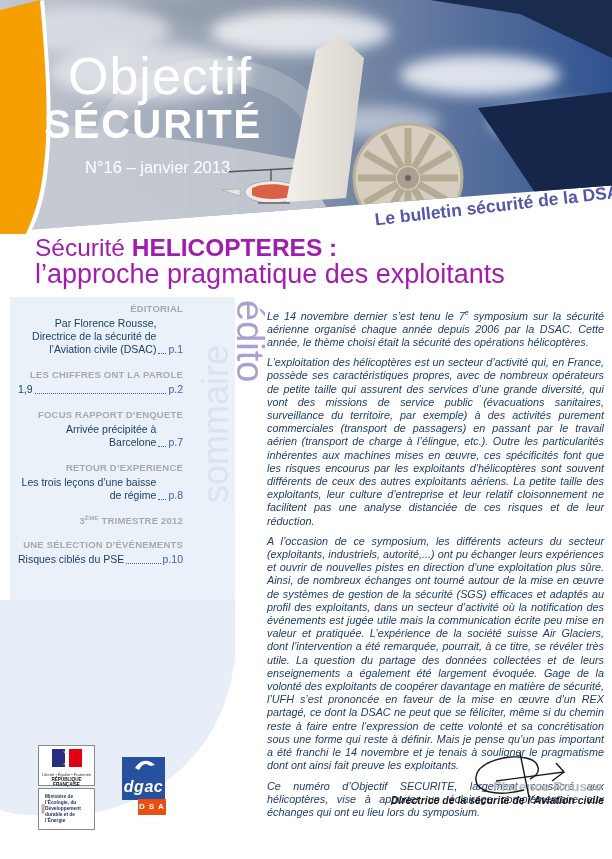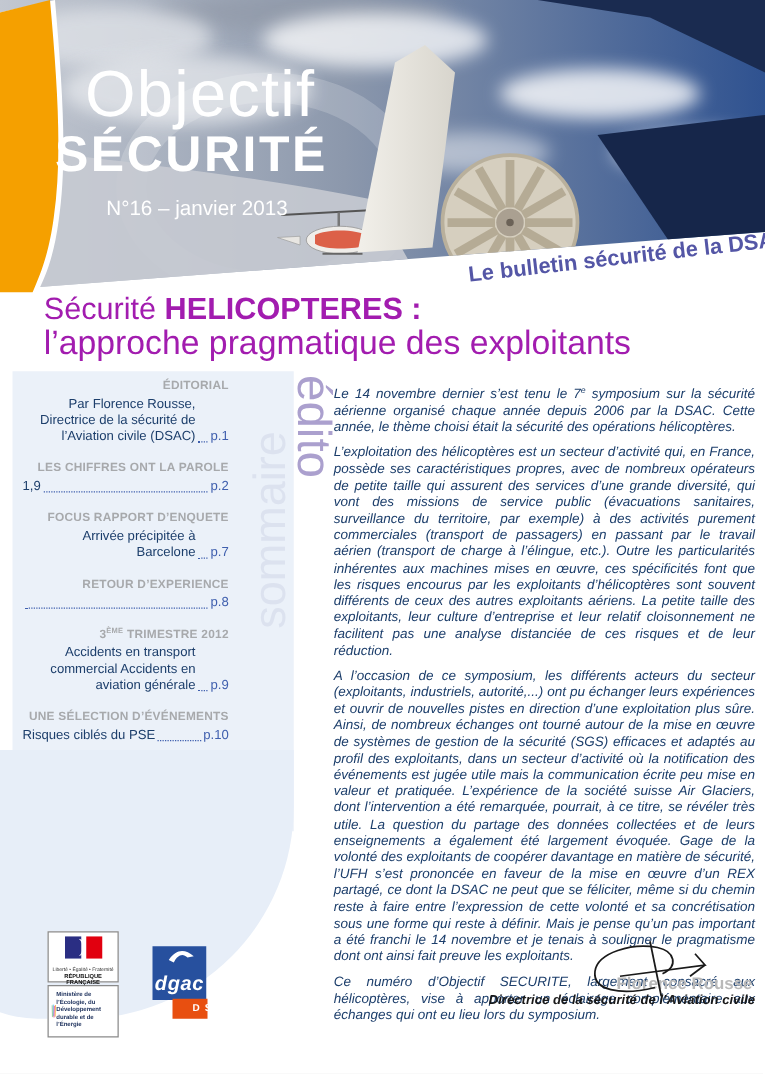--- a/index.html
+++ b/index.html
@@ -61,21 +61,21 @@
   .min-top{height:41px;text-align:center;padding-top:3px;margin-bottom:2px;}
   .min-motto{font-size:4px;color:#333;margin-top:1px;}
   .min-rep{font-size:4.6px;font-weight:bold;color:#111;}
   .min-bottom{height:42px;display:flex;align-items:center;padding:2px;}
   .min-name{font-size:4.8px;font-weight:bold;color:#1A2E5A;line-height:1.25;text-align:left;}
   .dgac{position:absolute;left:122px;top:757px;width:43px;height:43px;background:#27509E;
         z-index:2;text-align:center;}
   .dgac-label{color:#fff;font-weight:bold;font-size:16px;margin-top:1px;letter-spacing:0.5px;font-style:italic;}
   .dsac{position:absolute;left:138px;top:799px;width:28px;height:16px;background:#E84F10;
         z-index:3;color:#fff;font-weight:bold;font-size:8px;letter-spacing:4px;
-        text-align:center;line-height:16px;padding-left:16px;box-sizing:border-box;}
+        text-align:center;line-height:16px;padding-left:1px;box-sizing:border-box;}
 </style>
 </head>
 <body>
 
 <div class="page">
 
   <div class="header">
     <svg width="612" height="232" viewBox="0 0 612 232">
       <defs>
         <linearGradient id="sky" x1="0" y1="0" x2="1" y2="0">
@@ -190,32 +190,28 @@
       <div class="toc-line">
         <span class="toc-label">Arrivée précipitée à Barcelone</span>
         <span class="leader"></span>
         <span class="toc-page">p.7</span>
       </div>
     </div>
 
     <div class="toc-item">
       <div class="toc-head">RETOUR D’EXPERIENCE</div>
       <div class="toc-line">
+        <span class="toc-label">Les trois leçons d’une baisse de régime</span>
         <span class="leader"></span>
         <span class="toc-page">p.8</span>
       </div>
     </div>
 
     <div class="toc-item">
       <div class="toc-head"><span>3</span><sup>ÈME</sup><span> TRIMESTRE 2012</span></div>
-      <div class="toc-line">
-        <span class="toc-label">Accidents en transport commercial Accidents en aviation générale</span>
-        <span class="leader"></span>
-        <span class="toc-page">p.9</span>
-      </div>
     </div>
 
     <div class="toc-item">
       <div class="toc-head">UNE SÉLECTION D’ÉVÉNEMENTS</div>
       <div class="toc-line">
         <span class="toc-label">Risques ciblés du PSE</span>
         <span class="leader"></span>
         <span class="toc-page">p.10</span>
       </div>
     </div>

